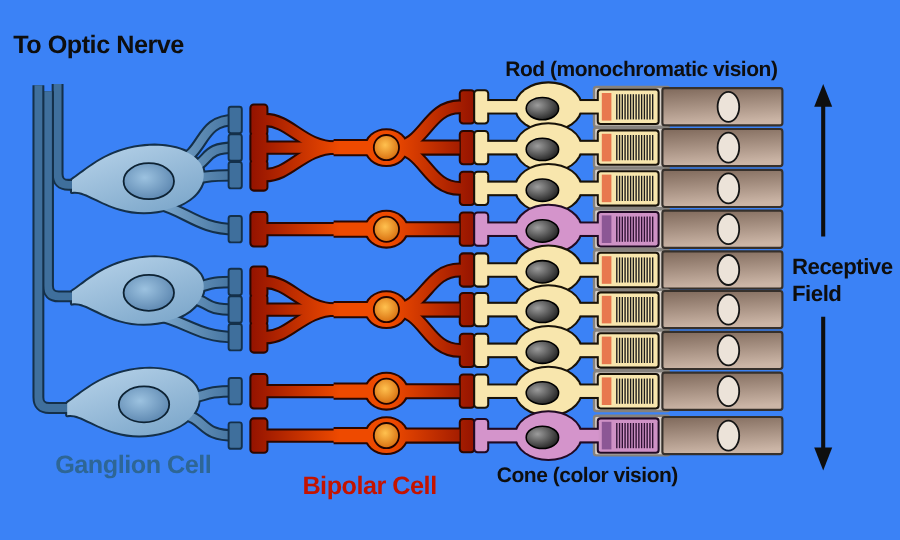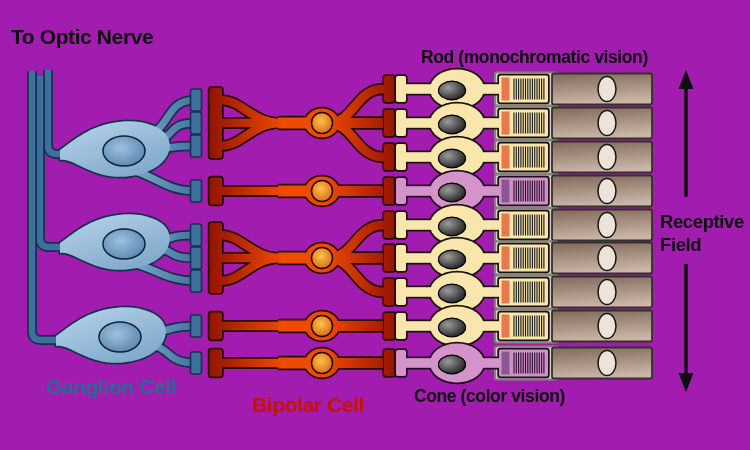--- a/index.html
+++ b/index.html
@@ -1,16 +1,16 @@
 <!DOCTYPE html>
 <html><head>
 <meta charset="utf-8">
 <style>
   html,body{margin:0;padding:0;background:#ffffff;}
-  .stage{position:relative;width:750px;height:450px;background:#a21caf;overflow:hidden;}
+  .stage{position:relative;width:750px;height:450px;background:#3b82f6;overflow:hidden;}
   svg{display:block;}
   text{font-family:"Liberation Sans","DejaVu Sans",sans-serif;font-weight:bold;}
   .t-title{font-size:21px;letter-spacing:-0.4px;}
   .t-small{font-size:17.5px;letter-spacing:-0.4px;}
   .t-cell{font-size:21px;letter-spacing:-0.4px;}
   .t-rf{font-size:18.5px;letter-spacing:-0.4px;}
 </style>
 </head>
 <body>
 

